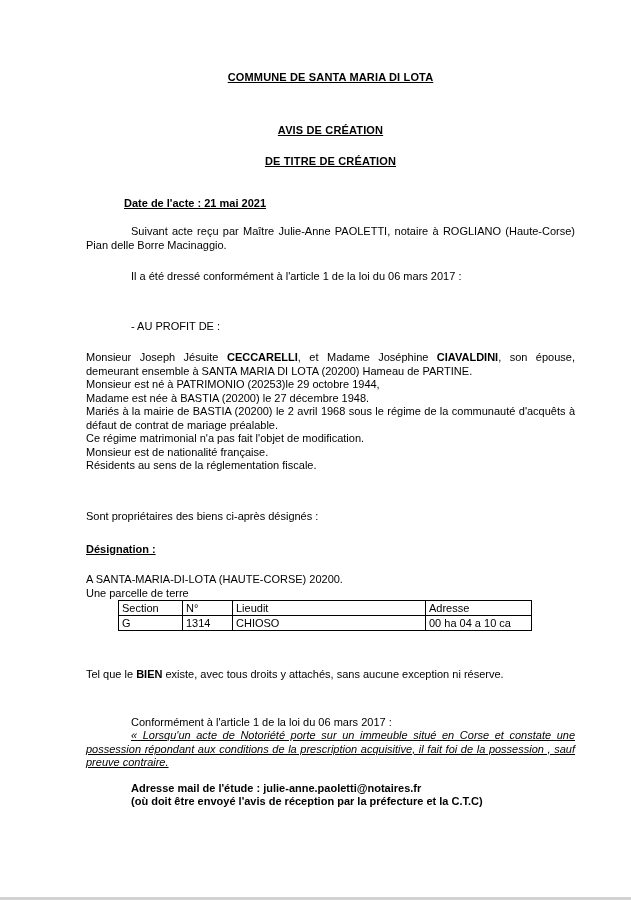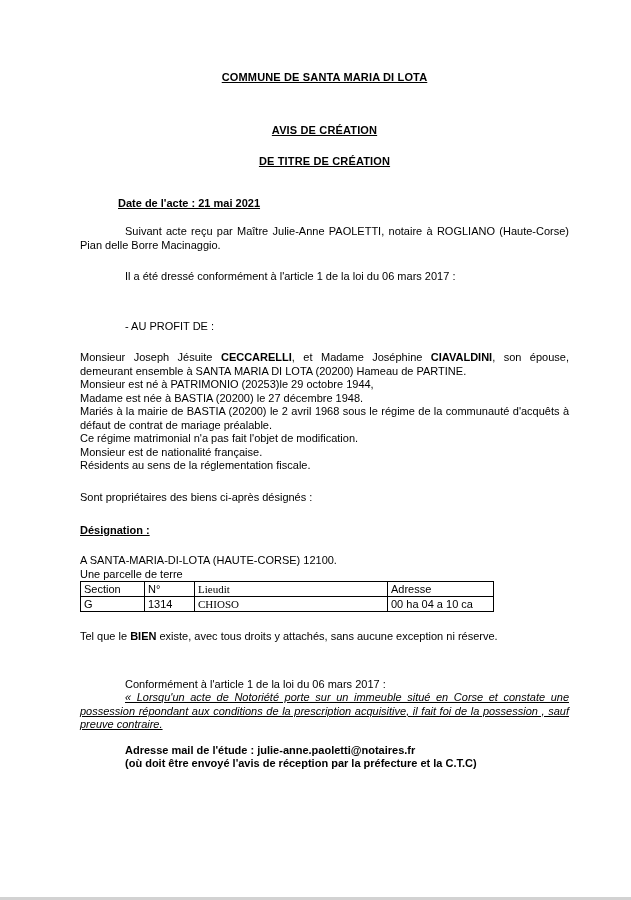--- a/index.html
+++ b/index.html
@@ -16,21 +16,21 @@
     position: relative;
     width: 631px;
     height: 900px;
     background: #ffffff;
     box-sizing: border-box;
     overflow: hidden;
     border-bottom: 3px solid #d2d2d2;
   }
   .sheet {
     position: absolute;
-    left: 80px;
+    left: 86px;
     top: 0;
     width: 489px;
   }
   .doc-title {
     text-align: center;
     font-weight: bold;
     font-size: 11px;
     letter-spacing: 0.15px;
     margin: 0;
   }
@@ -58,21 +58,21 @@
 
   p.body-text {
     font-size: 11px;
     line-height: 13.5px;
     margin: 0;
     text-align: justify;
   }
   p.indent {
     text-indent: 45px;
   }
-  p.noindent { text-indent: 0; }
+  p.noindent { text-indent: 0; margin-top: 19px; }
 
   .block-lines {
     font-size: 11px;
     line-height: 13.5px;
   }
   .block-lines div { white-space: pre-wrap; }
 
   .justify-lines { text-align: justify; }
   .sp-12 { height: 12px; }
   .sp-16 { height: 16px; }
@@ -81,33 +81,34 @@
   .sp-30 { height: 30px; }
   .sp-34 { height: 34px; }
 
   b.name { font-weight: bold; }
 
   table.cadastre {
     border-collapse: collapse;
     width: 385px;
     font-size: 11px;
     table-layout: fixed;
+    margin-left: 32px;
   }
   table.cadastre td {
     border: 1px solid #000000;
     padding: 0 3px;
     height: 14px;
     line-height: 14px;
     vertical-align: middle;
     white-space: nowrap;
     overflow: hidden;
   }
   .col-section { width: 57px; }
   .col-num     { width: 43px; }
-  .col-lieudit { width: 186px; font-family: Liberation Serif, serif; }
+  .col-lieudit { width: 186px; }
   .col-surface { width: 99px; }
 
   .quote {
     font-style: italic;
     font-size: 11px;
     line-height: 13.5px;
     margin: 0;
     text-align: justify;
     text-indent: 45px;
     text-decoration: underline;
@@ -164,21 +165,21 @@
 
     <p class="body-text noindent">Sont propriétaires des biens ci-après désignés :</p>
 
     <div class="sp-20"></div>
 
     <div class="heading-left"><span>Désignation :</span></div>
 
     <div class="sp-18"></div>
 
     <div class="block-lines">
-      <div>A SANTA-MARIA-DI-LOTA (HAUTE-CORSE) 12100.</div>
+      <div>A SANTA-MARIA-DI-LOTA (HAUTE-CORSE) 20200.</div>
       <div>Une parcelle de terre</div>
     </div>
 
     <table class="cadastre">
       <tbody>
         <tr>
           <td class="col-section">Section</td>
           <td class="col-num">N°</td>
           <td class="col-lieudit">Lieudit</td>
           <td class="col-surface">Adresse</td>

